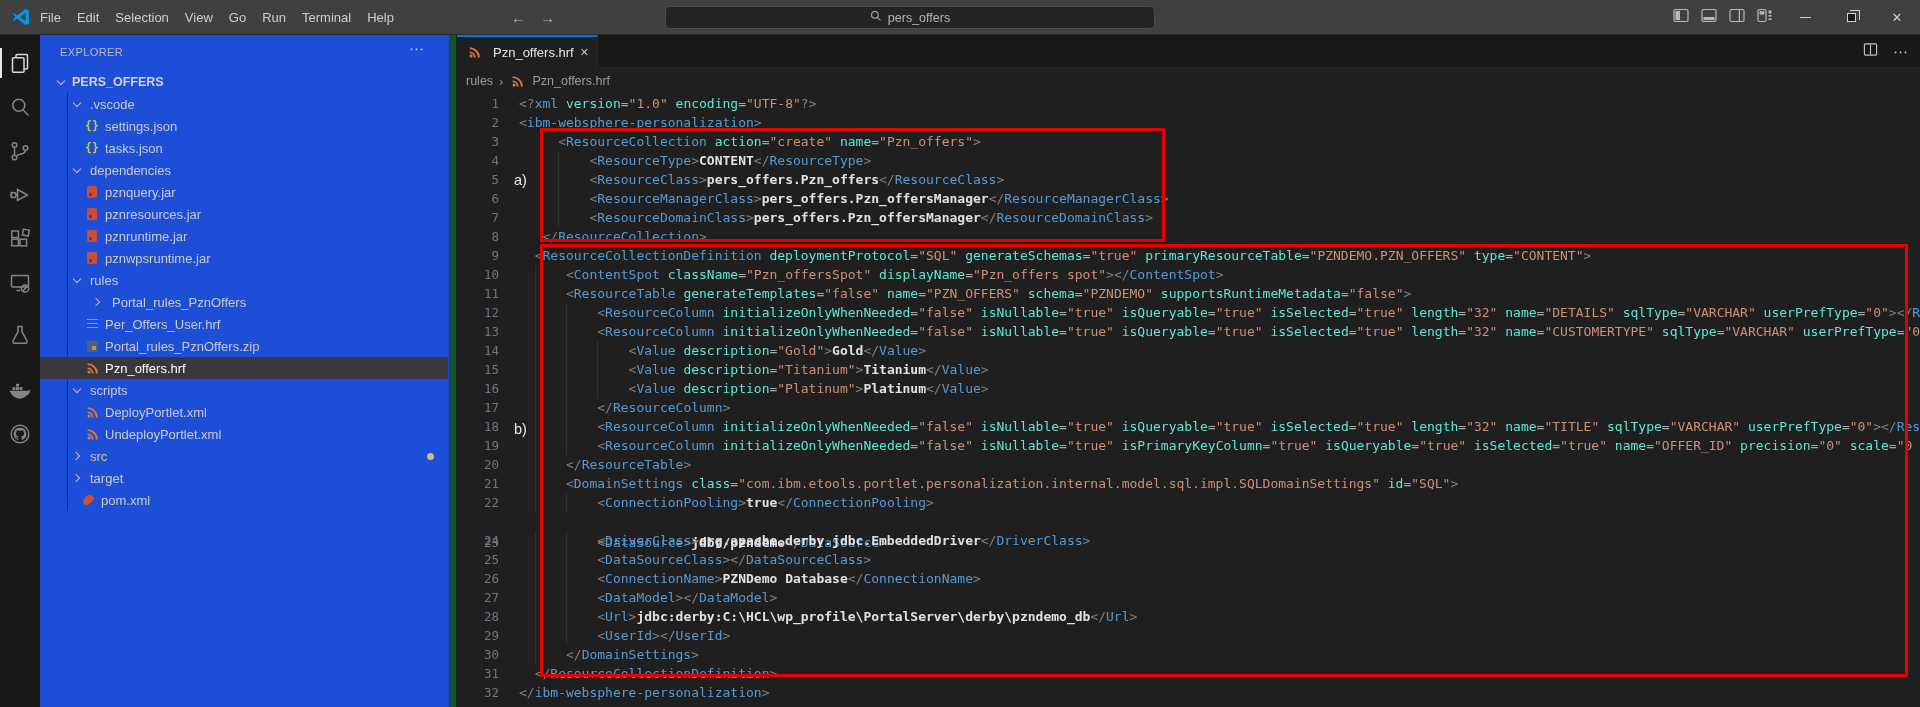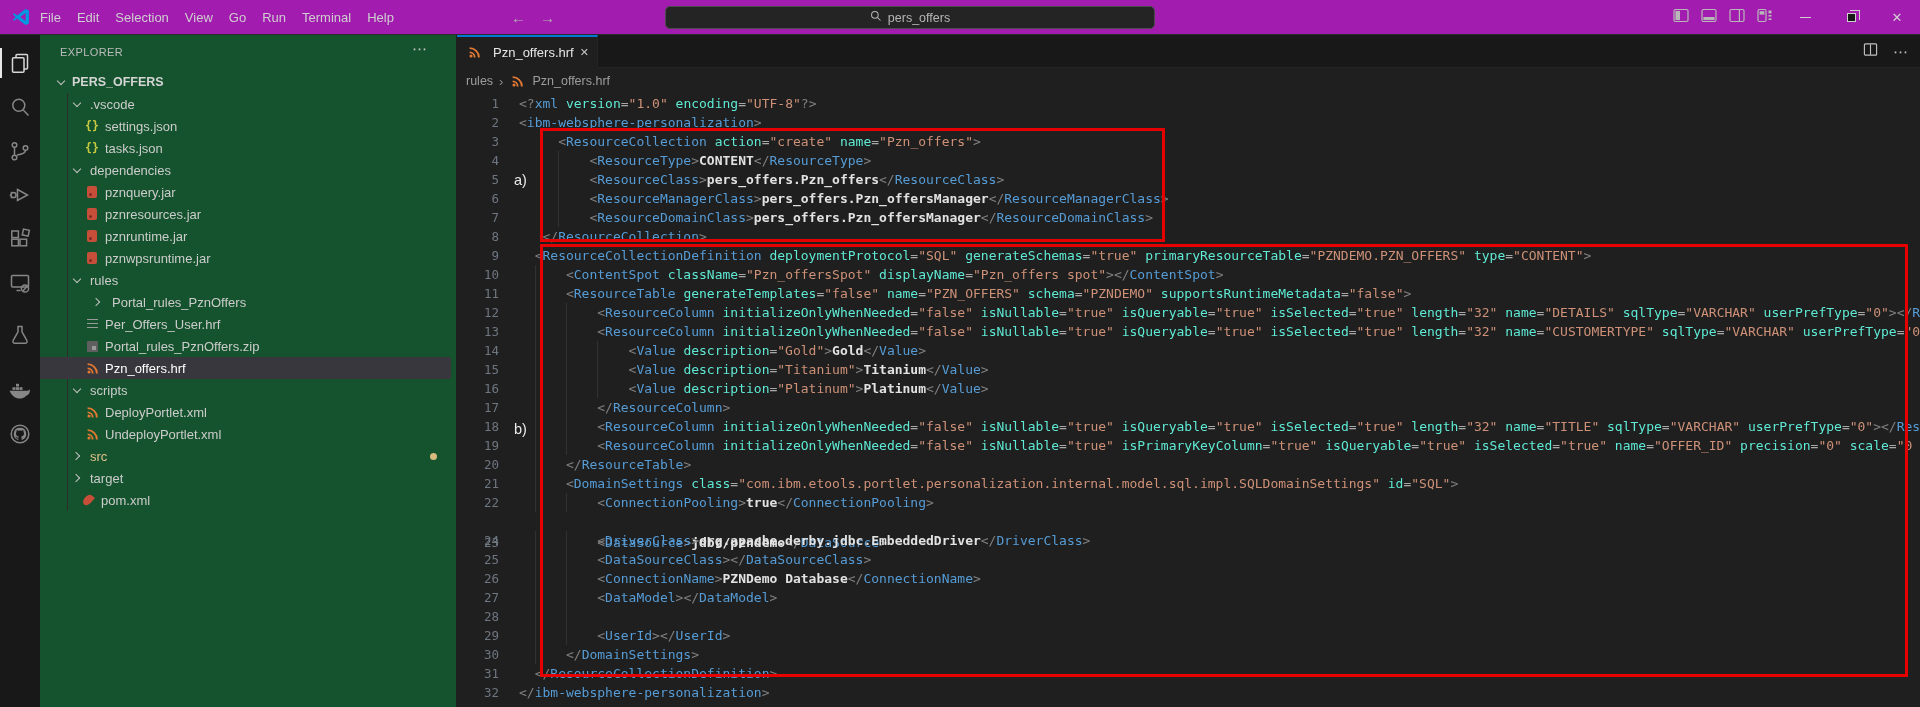--- a/index.html
+++ b/index.html
@@ -1,40 +1,40 @@
 <!DOCTYPE html>
 <html><head>
 <meta charset="utf-8">
 <style>
 *{margin:0;padding:0;box-sizing:border-box}
 html,body{width:1920px;height:707px;overflow:hidden}
 body{background:#1f1f1f;font-family:"Liberation Sans",sans-serif;color:#ccc;position:relative}
 
-.titlebar{position:absolute;inset:0 0 auto 0;height:35px;background:#a21caf;border-bottom:1px solid #2b2b2b;z-index:30}
+.titlebar{position:absolute;inset:0 0 auto 0;height:35px;background:#404040;border-bottom:1px solid #2b2b2b;z-index:30}
 .logo{position:absolute;left:11px;top:7px}
 .menu{position:absolute;left:32px;top:0;height:35px;display:flex;align-items:center}
 .menu-item{padding:4px 8px;font-size:13px;color:#cfcfcf;border-radius:5px;cursor:default}
 .nav-arrows{position:absolute;left:511px;top:0;height:35px;display:flex;align-items:center;gap:14px;color:#b4b4b4;font-size:15px}
 .cmd{position:absolute;left:665px;top:6px;width:490px;height:23px;background:#242424;border:1px solid #4b4b4b;border-radius:5px;display:flex;align-items:center;justify-content:center;gap:6px;color:#b5b5b5;font-size:12.5px}
 .layout-btns{position:absolute;right:146px;top:0;height:35px;display:flex;align-items:center;gap:12px}
 .win-controls{position:absolute;right:0;top:0;height:35px;display:flex}
 .win-btn{width:46px;height:35px;display:flex;align-items:center;justify-content:center;color:#d0d0d0}
 .win-min{width:11px;border-top:1.2px solid #d0d0d0}
 .win-restore{width:9px;height:9px;border:1.2px solid #d0d0d0;position:relative;background:#181818}
 .win-restore::before{content:'';position:absolute;left:2px;top:-4px;width:9px;height:9px;border:1.2px solid #d0d0d0;border-left:none;border-bottom:none}
 .win-close{font-size:13px}
 
 .activitybar{position:absolute;left:0;top:35px;bottom:0;width:40px;background:#181818;z-index:20}
 .ab-item{position:absolute;left:0;width:40px;height:40px;display:flex;align-items:center;justify-content:center}
 .ab-item.active::before{content:'';position:absolute;left:0;top:5px;bottom:5px;width:2px;background:#e7e7e7}
 .ab-item svg{stroke:#868686;fill:none;stroke-width:1.5}
 .ab-item.active svg{stroke:#d7d7d7}
 .ab-item .fillicon{fill:#868686;stroke:none}
 
-.sidebar{position:absolute;left:40px;top:35px;bottom:0;width:416px;background:#14532d;border-right:4px solid #14532d;z-index:10}
+.sidebar{position:absolute;left:40px;top:35px;bottom:0;width:416px;background:#1d4ed8;border-right:7px solid #14532d;z-index:10}
 .sb-header{position:absolute;top:11px;left:20px;font-size:11px;letter-spacing:.4px;color:#bcbcbc}
 .sb-more{position:absolute;top:5px;right:25px;color:#cccccc;font-size:15px}
 .tree{position:absolute;left:0;right:1px;top:0;bottom:0}
 .row{position:absolute;left:0;right:0;height:22px;display:flex;align-items:center;font-size:13px;color:#cccccc;cursor:default}
 .row.selected{background:#37373d;color:#fff}
 .row .lbl{white-space:nowrap}
 .row.root .lbl{font-weight:bold;font-size:12.5px;color:#d5d5d5}
 .row .mod{color:#e2c08d}
 .chev{width:10px;height:10px;position:relative;flex:none}
 .chev::before{content:'';position:absolute;left:2px;top:1px;width:5px;height:5px;border-right:1.4px solid #c2c2c2;border-bottom:1.4px solid #c2c2c2;transform:rotate(45deg)}
@@ -528,20 +528,21 @@
       <div class="cl" style="top: 494px;">
         <span class="ln">27</span>
         <span class="guide" style="left:77.7px"></span>
         <span class="guide" style="left:109.0px"></span>
         <span class="lc"><span class="tk-c">          </span><span class="tk-p">&lt;</span><span class="tk-t">DataModel</span><span class="tk-p">&gt;</span><span class="tk-p">&lt;/</span><span class="tk-t">DataModel</span><span class="tk-p">&gt;</span></span>
       </div>
       <div class="cl" style="top: 513px;">
         <span class="ln">28</span>
         <span class="guide" style="left:77.7px"></span>
         <span class="guide" style="left:109.0px"></span>
+        <span class="lc"><span class="tk-c">          </span><span class="tk-p">&lt;</span><span class="tk-t">Url</span><span class="tk-p">&gt;</span><span class="tk-c">jdbc:derby:C:\HCL\wp_profile\PortalServer\derby\pzndemo_db</span><span class="tk-p">&lt;/</span><span class="tk-t">Url</span><span class="tk-p">&gt;</span></span>
       </div>
       <div class="cl" style="top: 532px;">
         <span class="ln">29</span>
         <span class="guide" style="left:77.7px"></span>
         <span class="guide" style="left:109.0px"></span>
         <span class="lc"><span class="tk-c">          </span><span class="tk-p">&lt;</span><span class="tk-t">UserId</span><span class="tk-p">&gt;</span><span class="tk-p">&lt;/</span><span class="tk-t">UserId</span><span class="tk-p">&gt;</span></span>
       </div>
       <div class="cl" style="top: 551px;">
         <span class="ln">30</span>
         <span class="guide" style="left:77.7px"></span>

